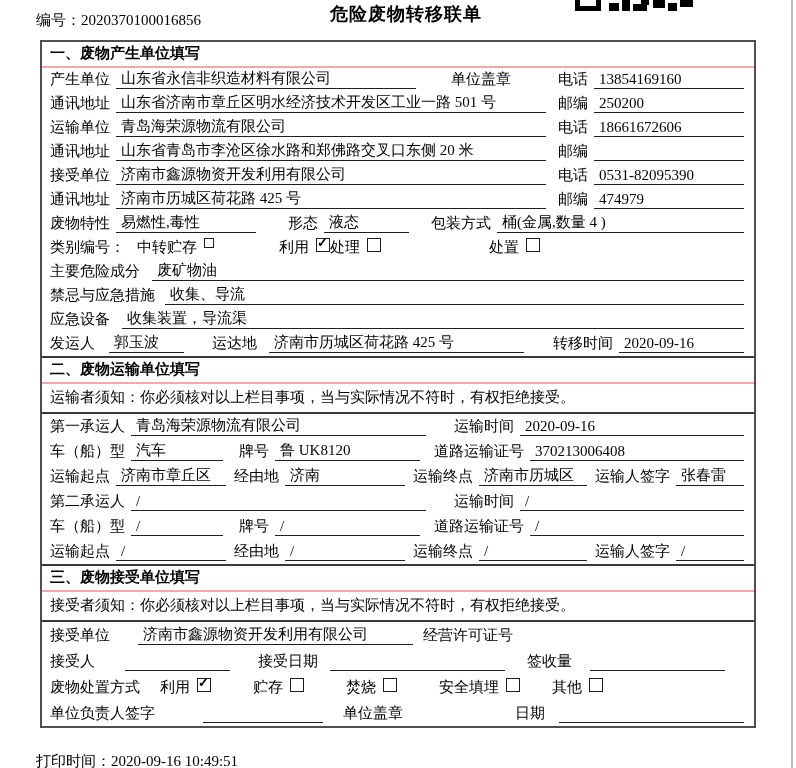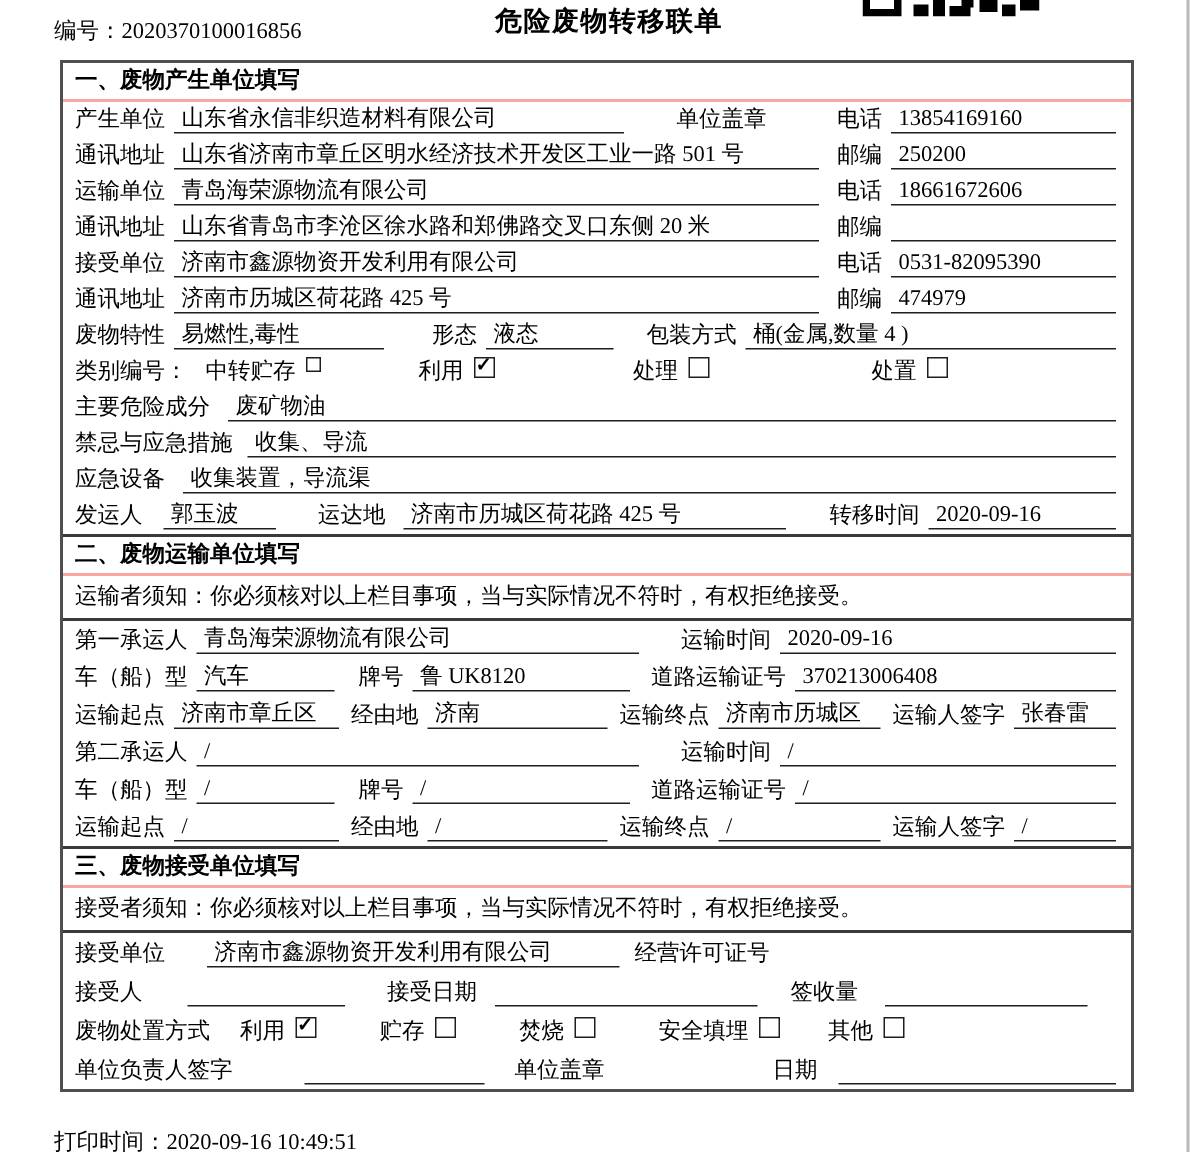--- a/index.html
+++ b/index.html
@@ -126,21 +126,21 @@
       <div class="row">
         <span class="lbl">类别编号：</span>
         <span class="opt" style="margin-left:12px">
           <span class="lbl">中转贮存</span>
           <span class="cb cb-sm"></span>
         </span>
         <span class="opt" style="margin-left:65px">
           <span class="lbl">利用</span>
           <span class="cb checked"></span>
         </span>
-        <span class="opt" style="margin-left:92px">
+        <span class="opt" style="">
           <span class="lbl">处理</span>
           <span class="cb"></span>
         </span>
         <span class="opt" style="margin-left:108px">
           <span class="lbl">处置</span>
           <span class="cb"></span>
         </span>
       </div>
 
       <div class="row">

